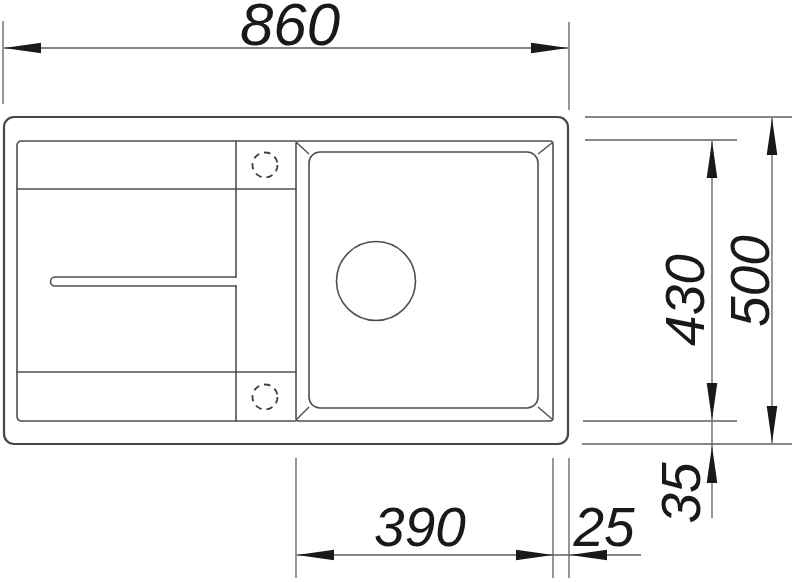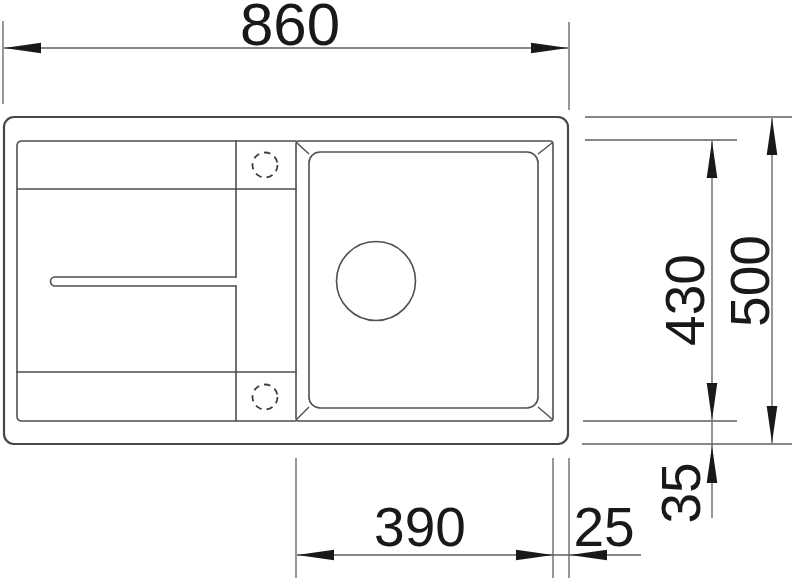--- a/index.html
+++ b/index.html
@@ -1,16 +1,16 @@
 <!DOCTYPE html>
 <html><head>
 <meta charset="utf-8">
 <style>
   html,body{margin:0;padding:0;background:#ffffff;}
-  .stage{position:relative;width:800px;height:582px;background:#ffffff;overflow:hidden;}
+  .stage{position:relative;width:800px;height:582px;background:#ffffff;overflow:hidden;font-style:italic;}
   svg{display:block;}
   .edge{fill:none;stroke:#474747;stroke-width:2.2;stroke-linejoin:round;}
   .inner{fill:none;stroke:#4f4f4f;stroke-width:1.6;stroke-linejoin:round;stroke-linecap:round;}
   .thin{fill:none;stroke:#4f4f4f;stroke-width:1.4;}
   .dashc{fill:none;stroke:#3f3f3f;stroke-width:1.8;stroke-dasharray:6.5 5;}
   .dimline{fill:none;stroke:#5f5f5f;stroke-width:1.3;}
   .arrow{fill:#191919;stroke:none;}
   .dimtext{font-family:"Liberation Sans","DejaVu Sans",sans-serif;fill:#191919;font-weight:400;}
   .t60{font-size:60px;}
   .t55{font-size:55px;}

